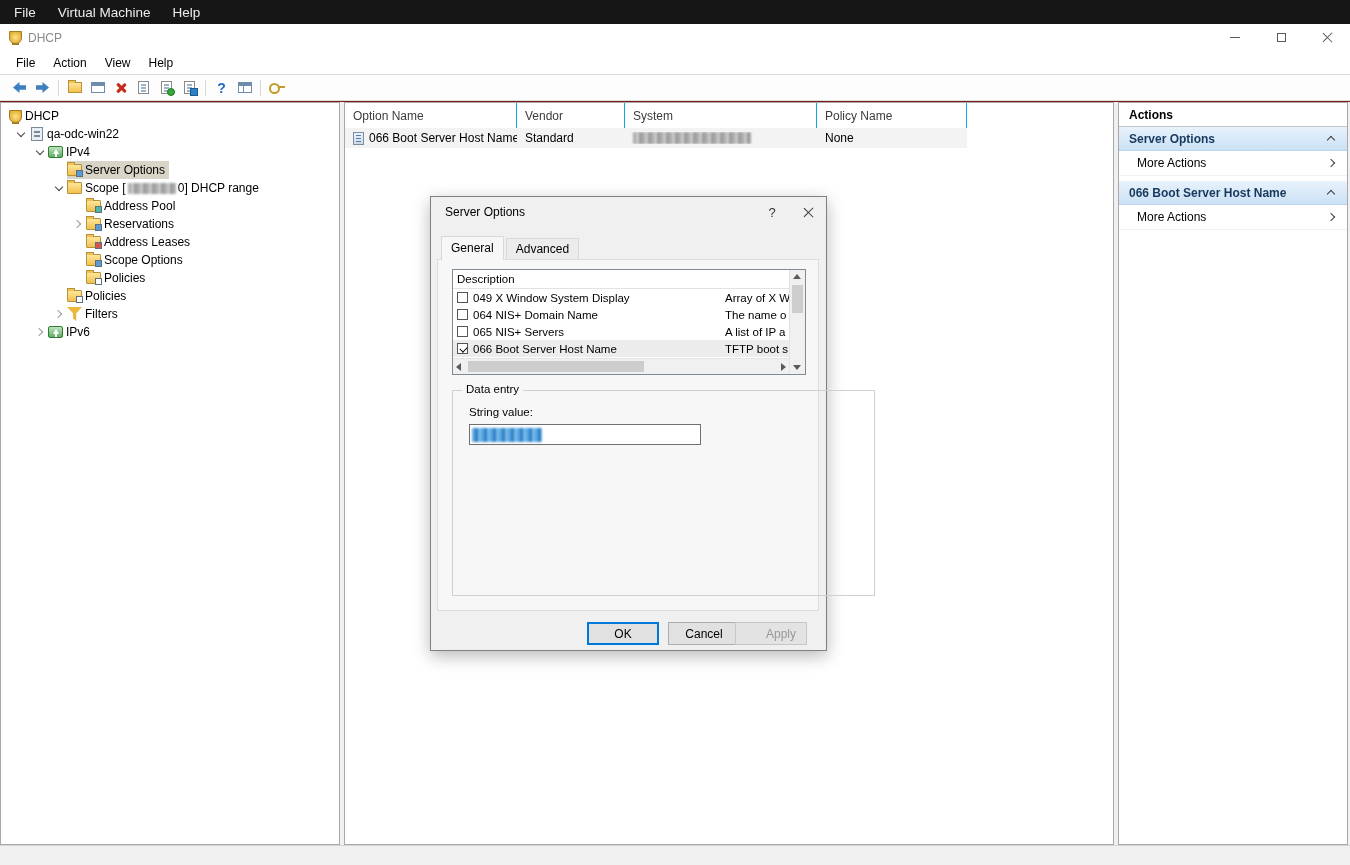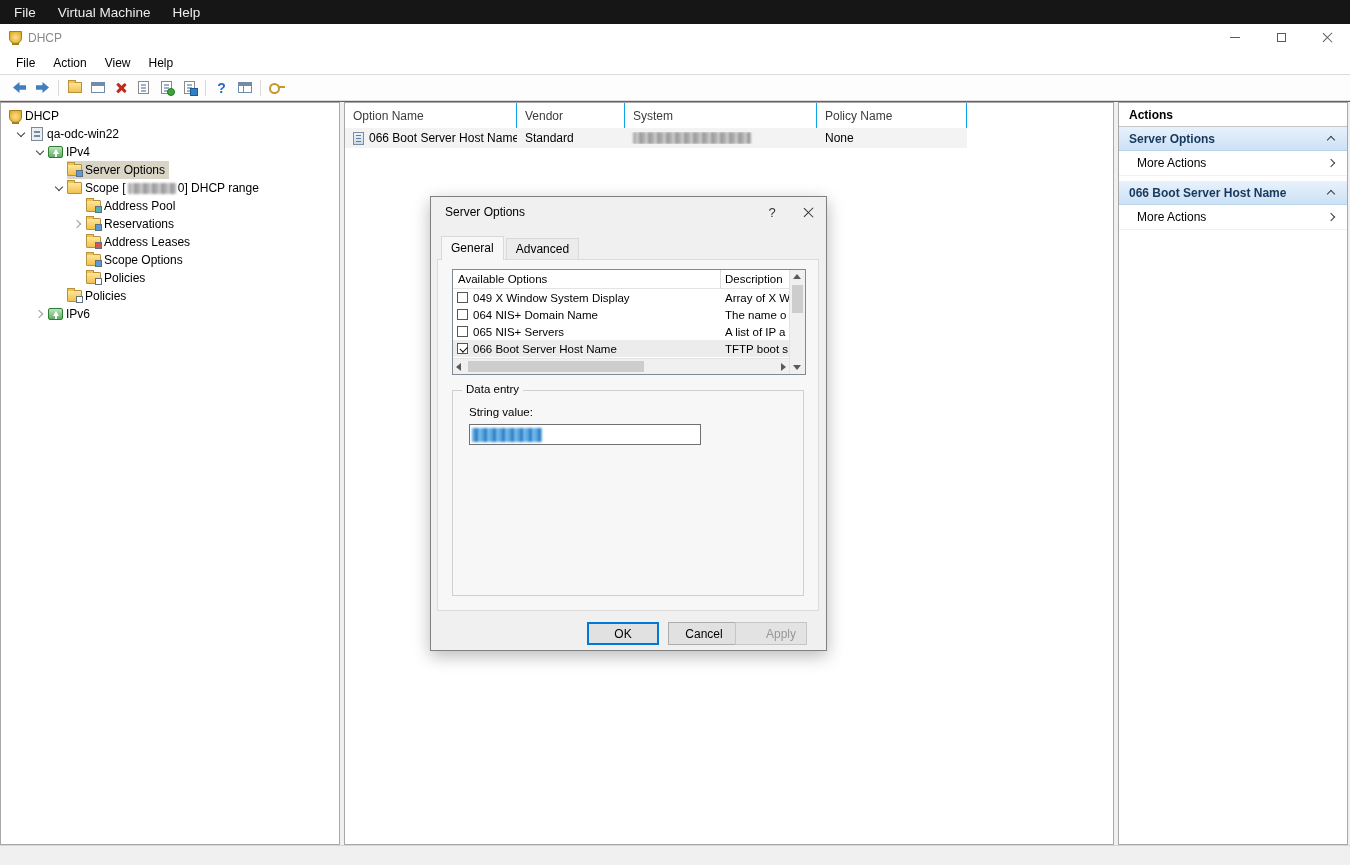--- a/index.html
+++ b/index.html
@@ -1,17 +1,17 @@
 <!DOCTYPE html>
 <html><head>
 <meta charset="utf-8">
 <style>
   * { margin:0; padding:0; box-sizing:border-box; }
   body { background:#333; font-family:"Liberation Sans", sans-serif; }
-  .screen { position:relative; width:1350px; height:865px; background:#4d7c0f; overflow:hidden;
+  .screen { position:relative; width:1350px; height:865px; background:#7f1d1d; overflow:hidden;
             font-family:"Liberation Sans", sans-serif; color:#000; }
 
   
   .vm-bar { position:absolute; left:0; top:0; width:100%; height:24px; background:#161616;
             display:flex; align-items:center; color:#ececec; font-size:13.5px; }
   .vm-item { padding:0 11px; height:100%; display:flex; align-items:center; cursor:default; }
   .vm-item:first-child { padding-left:14px; }
 
   
   .titlebar { position:absolute; top:24px; left:0; right:0; height:27px; background:#fff;
@@ -136,21 +136,21 @@
                         border-left:1.6px solid #111; border-bottom:1.6px solid #111; transform:rotate(-45deg); }
   .lb-hscroll { height:16px; background:#f0f0f0; border-top:1px solid #e3e3e3; position:relative; }
   .hs-left  { position:absolute; left:3px; top:4px; width:0; height:0; border:4px solid transparent; border-right:5px solid #5a5a5a; border-left:none; }
   .hs-right { position:absolute; right:3px; top:4px; width:0; height:0; border:4px solid transparent; border-left:5px solid #5a5a5a; border-right:none; }
   .hs-thumb { position:absolute; left:15px; top:2px; width:176px; height:11px; background:#cdcdcd; }
   .lb-vscroll { width:16px; background:#f0f0f0; border-left:1px solid #e3e3e3; position:relative; }
   .vs-up   { position:absolute; top:4px; left:3px; width:0; height:0; border:4px solid transparent; border-bottom:5px solid #5a5a5a; border-top:none; }
   .vs-down { position:absolute; bottom:4px; left:3px; width:0; height:0; border:4px solid transparent; border-top:5px solid #5a5a5a; border-bottom:none; }
   .vs-thumb { position:absolute; top:15px; left:2px; width:11px; height:28px; background:#cdcdcd; }
 
-  .gb { position:absolute; left:14px; top:130px; width:352px; height:206px; border:1px solid #d0d0d0; }
+  .gb { position:absolute; left:14px; top:130px; width:423px; height:206px; border:1px solid #d0d0d0; }
   .gb-label { position:absolute; top:-8px; left:9px; background:#f7f7f7; padding:0 4px; font-size:11.5px; }
   .gb-fl { position:absolute; left:16px; top:15px; font-size:11.5px; }
   .inp { position:absolute; left:16px; top:33px; width:232px; height:21px; background:#fff; border:1px solid #707070;
          display:flex; align-items:center; padding-left:2px; }
 
   .dbtn { position:absolute; top:425px; width:72px; height:23px; background:#e1e1e1; border:1px solid #adadad;
           font-size:12px; display:flex; align-items:center; justify-content:center; cursor:default; }
   .dbtn.ok { left:156px; border:2px solid #0078d7; }
   .dbtn.cancel { left:237px; }
   .dbtn.apply { left:304px; color:#979797; background:#e3e3e3; border-color:#c6c6c6;padding-left:20px; }
@@ -334,20 +334,27 @@
       </div>
       <div class="trow pl3">
         <span class="twist"></span>
         <span class="row-body">
             <span class="ticon folder">
               <span class="ov white"></span>
             </span>
         <span class="tlabel">Policies</span>
           </span>
       </div>
+      <div class="trow pl3">
+        <span class="twist closed"></span>
+        <span class="row-body">
+            <span class="ticon funnel"></span>
+        <span class="tlabel">Filters</span>
+          </span>
+      </div>
       <div class="trow pl2">
         <span class="twist closed"></span>
         <span class="row-body">
             <span class="ticon ipvx"></span>
         <span class="tlabel">IPv6</span>
           </span>
       </div>
     </div>
 
     <div class="list-pane">
@@ -410,21 +417,20 @@
     <div class="tabstrip">
       <span class="tab active">General</span>
       <span class="tab">Advanced</span>
     </div>
 
     <div class="page">
 
       <div class="lb">
         <div class="lb-main">
           <div class="lb-head">
-            <span class="lb-h1">Available Options</span>
             <span class="lb-h2">Description</span>
           </div>
           <div class="lb-rows">
             <div class="lb-row">
               <span class="lb-c1">
                   <span class="cb"></span>
                   <span>049 X Window System Display</span>
                 </span>
               <span class="lb-c2">Array of X W</span>
             </div>

